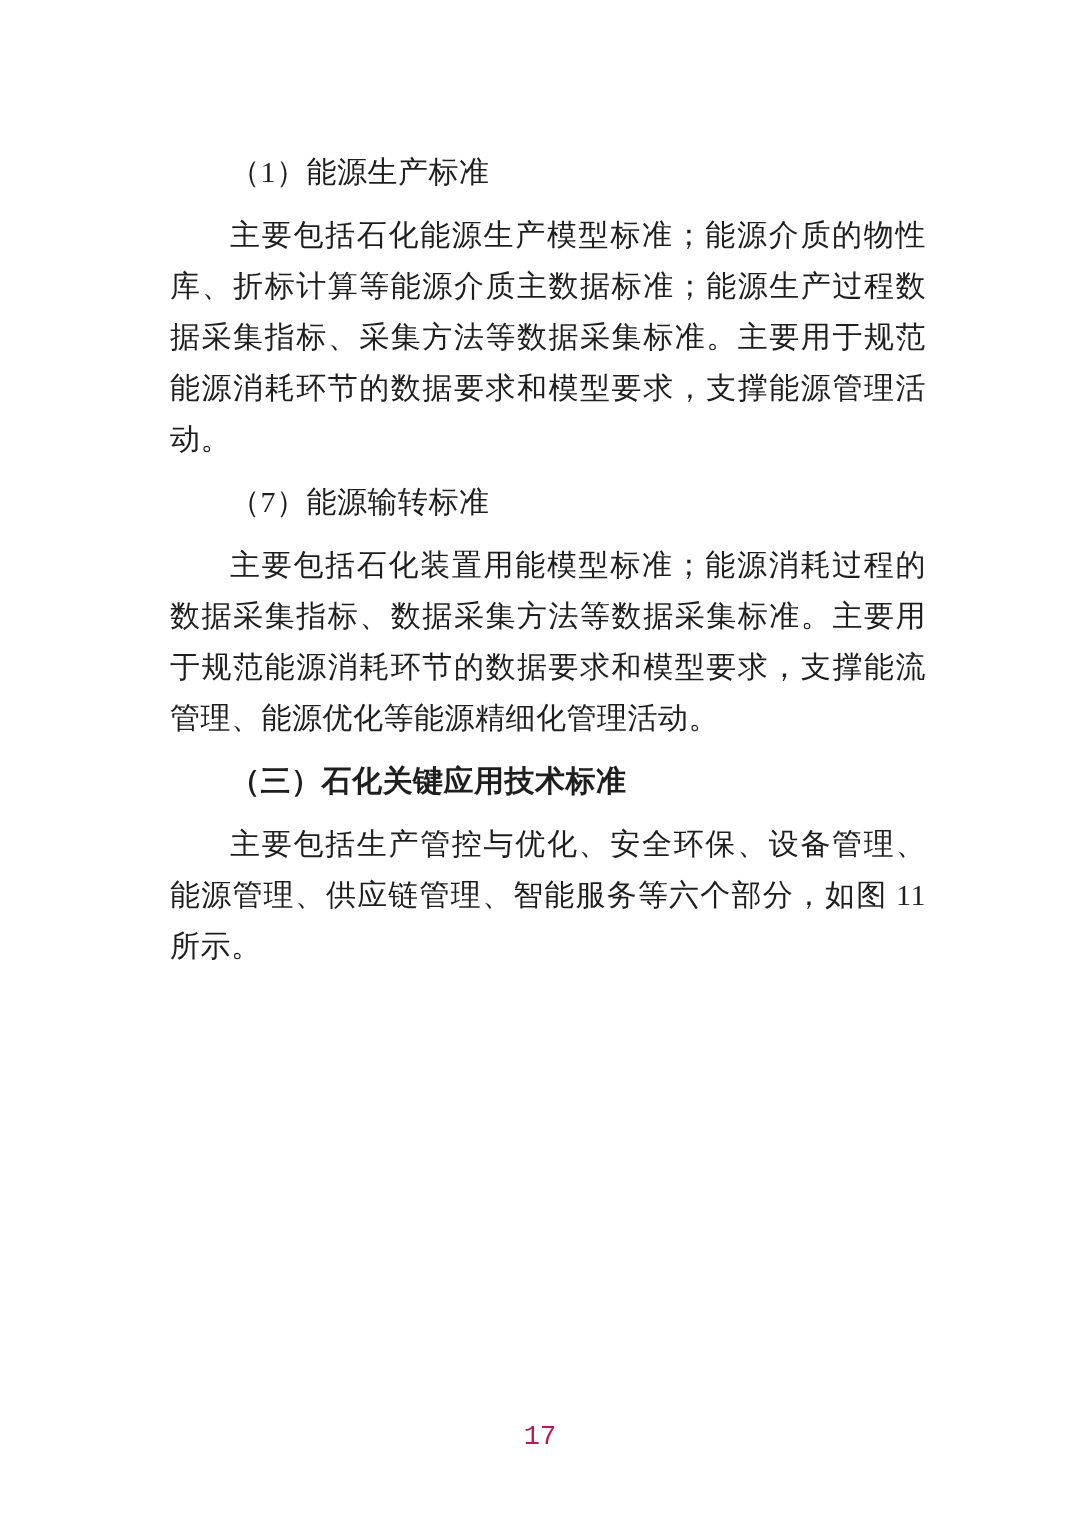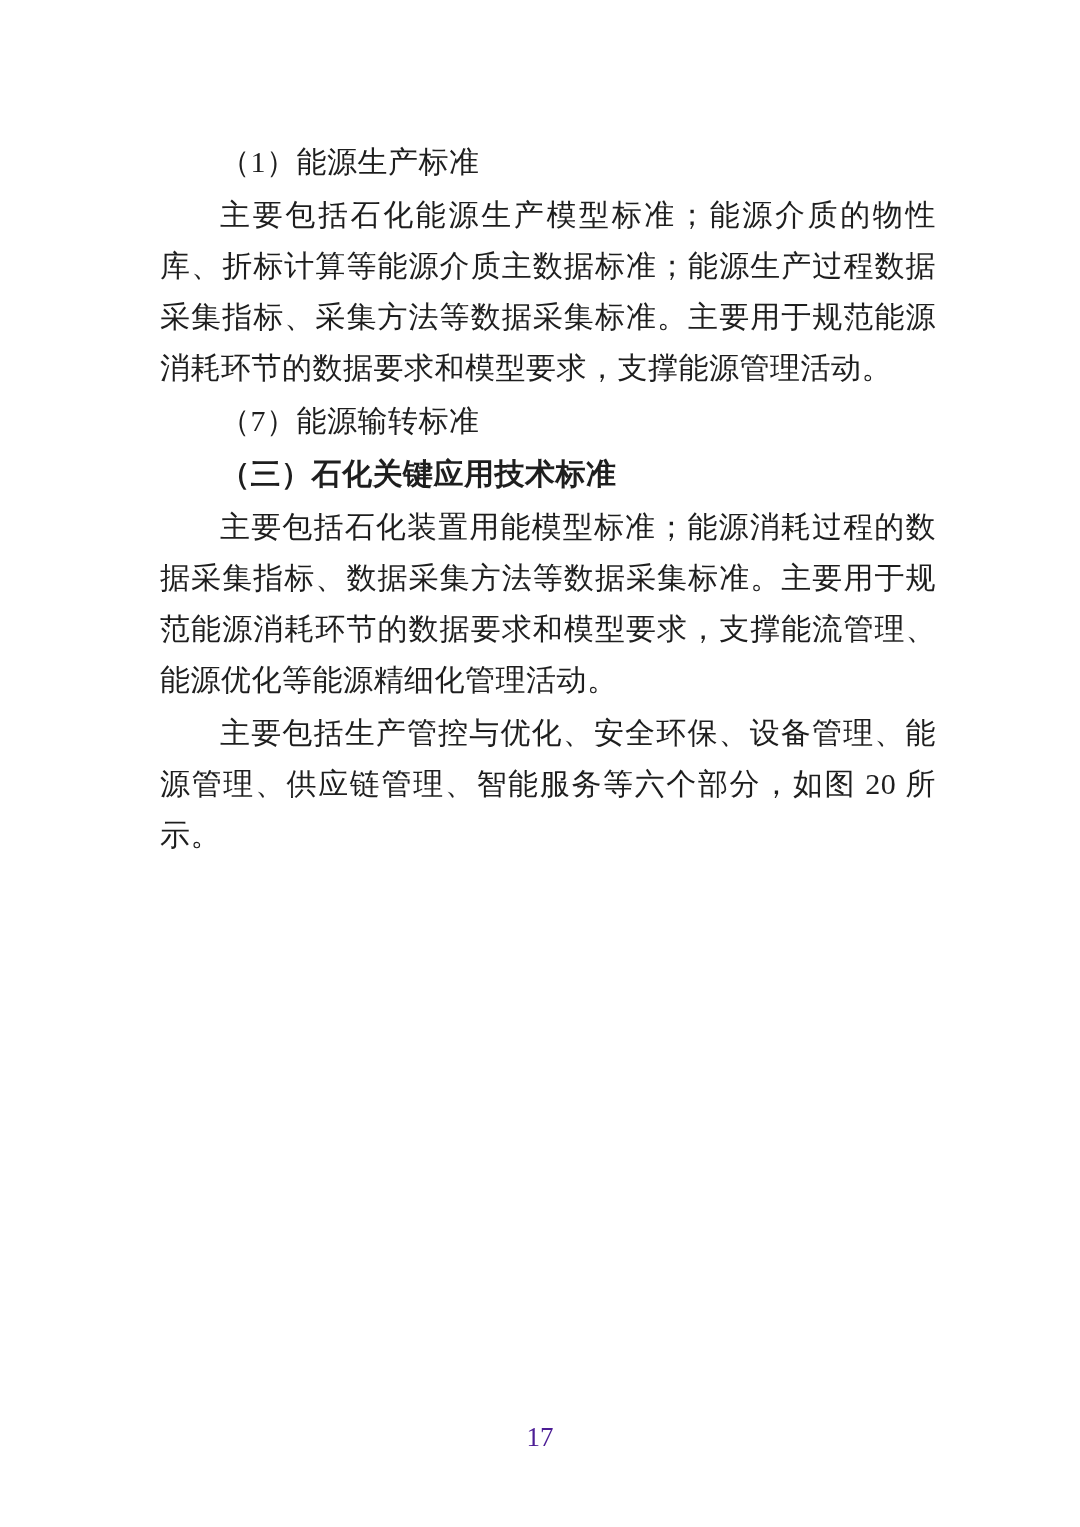--- a/index.html
+++ b/index.html
@@ -16,21 +16,21 @@
     font-family: "Liberation Serif", "DejaVu Serif", serif;
     color: #1e1e1e;
   }
   .content {
     position: absolute;
     top: 134px;
     left: 158px;
     width: 780px;
   }
   .para {
-    margin: 2px;
+    margin: 12px;
     padding: 0;
     font-size: 30px;
     line-height: 51px;
     text-indent: 2em;
     text-align: justify;
     letter-spacing: 0.5px;
     color: #1e1e1e;
   }
   .para.heading {
     text-align: left;
@@ -40,30 +40,30 @@
     font-weight: bold;
   }
   .page-number {
     position: absolute;
     top: 1420px;
     left: 0;
     width: 100%;
     text-align: center;
     font-size: 27px;
     line-height: 34px;
-    color: #4c1d95;
-    font-family: Liberation Serif, serif;
+    color: #be185d;
+    font-family: Liberation Mono, monospace;
   }
 </style>
 </head>
 <body>
 
 <div class="page">
   <div class="content">
     <p class="para heading">（1）能源生产标准</p>
     <p class="para body">主要包括石化能源生产模型标准；能源介质的物性库、折标计算等能源介质主数据标准；能源生产过程数据采集指标、采集方法等数据采集标准。主要用于规范能源消耗环节的数据要求和模型要求，支撑能源管理活动。</p>
     <p class="para heading">（7）能源输转标准</p>
+    <p class="para body">主要包括石化装置用能模型标准；能源消耗过程的数据采集指标、数据采集方法等数据采集标准。主要用于规范能源消耗环节的数据要求和模型要求，支撑能流管理、能源优化等能源精细化管理活动。</p>
     <p class="para heading-bold">（三）石化关键应用技术标准</p>
-    <p class="para body">主要包括石化装置用能模型标准；能源消耗过程的数据采集指标、数据采集方法等数据采集标准。主要用于规范能源消耗环节的数据要求和模型要求，支撑能流管理、能源优化等能源精细化管理活动。</p>
-    <p class="para body">主要包括生产管控与优化、安全环保、设备管理、能源管理、供应链管理、智能服务等六个部分，如图 20 所示。</p>
+    <p class="para body">主要包括生产管控与优化、安全环保、设备管理、能源管理、供应链管理、智能服务等六个部分，如图 11 所示。</p>
   </div>
   <div class="page-number">17</div>
 </div>
 
 </body></html>

